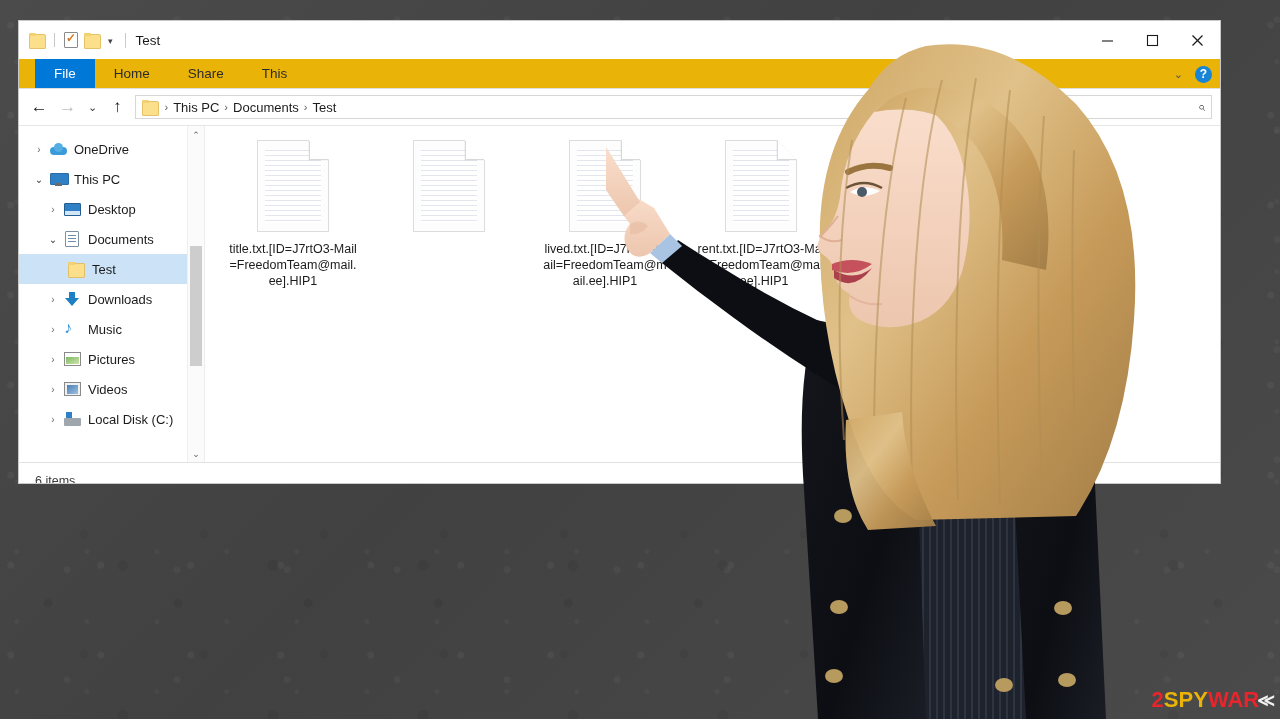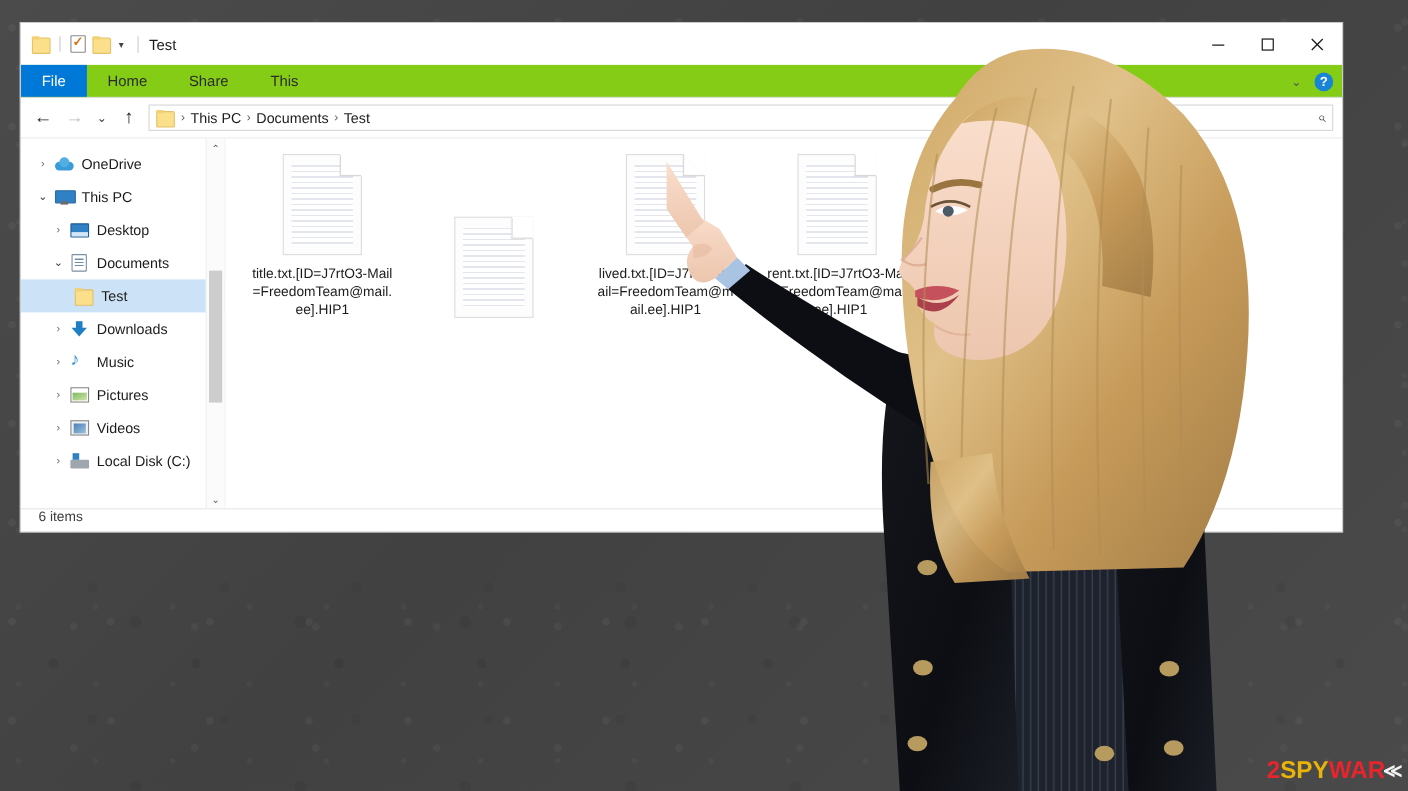--- a/index.html
+++ b/index.html
@@ -83,24 +83,25 @@
   }
   .wc {
     width: 45px; height: 38px;
     display: flex; align-items: center; justify-content: center;
     color: #1b1b1b;
   }
   .wc svg { display: block; }
 
   
   .ribbon {
-    height: 30px; background: #84cc16;
+    height: 30px; background: #eab308;
     display: flex; align-items: stretch;
     border-bottom: 1px solid #dedede;
     position: relative;
+    padding-left: 16px;
   }
   .tab {
     display: flex; align-items: center;
     padding: 0 19px;
     font-size: 13.5px; color: #2b2b2b;
   }
   .tab.active {
     background: #0078d7; color: #ffffff;
   }
   .ribbon-right {
@@ -219,21 +220,21 @@
     font-size: 9px; color: #606060;
   }
   .sb-arrow.bottom { position: absolute; bottom: 0; left: 0; right: 0; }
   .sb-thumb {
     position: absolute; left: 2px; right: 2px; top: 120px; height: 120px;
     background: #cdcdcd;
   }
 
   
   .content { flex: 1; position: relative; background: #fff; padding: 14px 0 0 18px; }
-  .filegrid { display: flex; gap: 16px; align-items: flex-end; }
+  .filegrid { display: flex; gap: 16px; }
   .fileitem {
     width: 140px; display: flex; flex-direction: column; align-items: center;
   }
   .doc-ico {
     width: 72px; height: 92px; position: relative;
     background: #fdfdfd;
     border: 1px solid #dcdcdc;
     border-top-right-radius: 0;
   }
   .doc-ico .lines {
@@ -262,21 +263,21 @@
     margin-top: 9px; width: 128px;
     font-size: 12.5px; line-height: 16px;
     color: #1b1b1b; text-align: center;
     word-break: break-all;
   }
 
   
   .statusbar {
     height: 26px; border-top: 1px solid #e2e2e2;
     background: #ffffff;
-    display: flex; align-items: flex-start; padding-left: 16px;
+    display: flex; align-items: flex-end; padding-left: 16px;
     font-size: 12.5px; color: #3a3a3a;
   }
 
   
   #person {
     position: absolute; left: 606px; top: 20px;
     width: 674px; height: 699px;
     pointer-events: none;
   }
 

